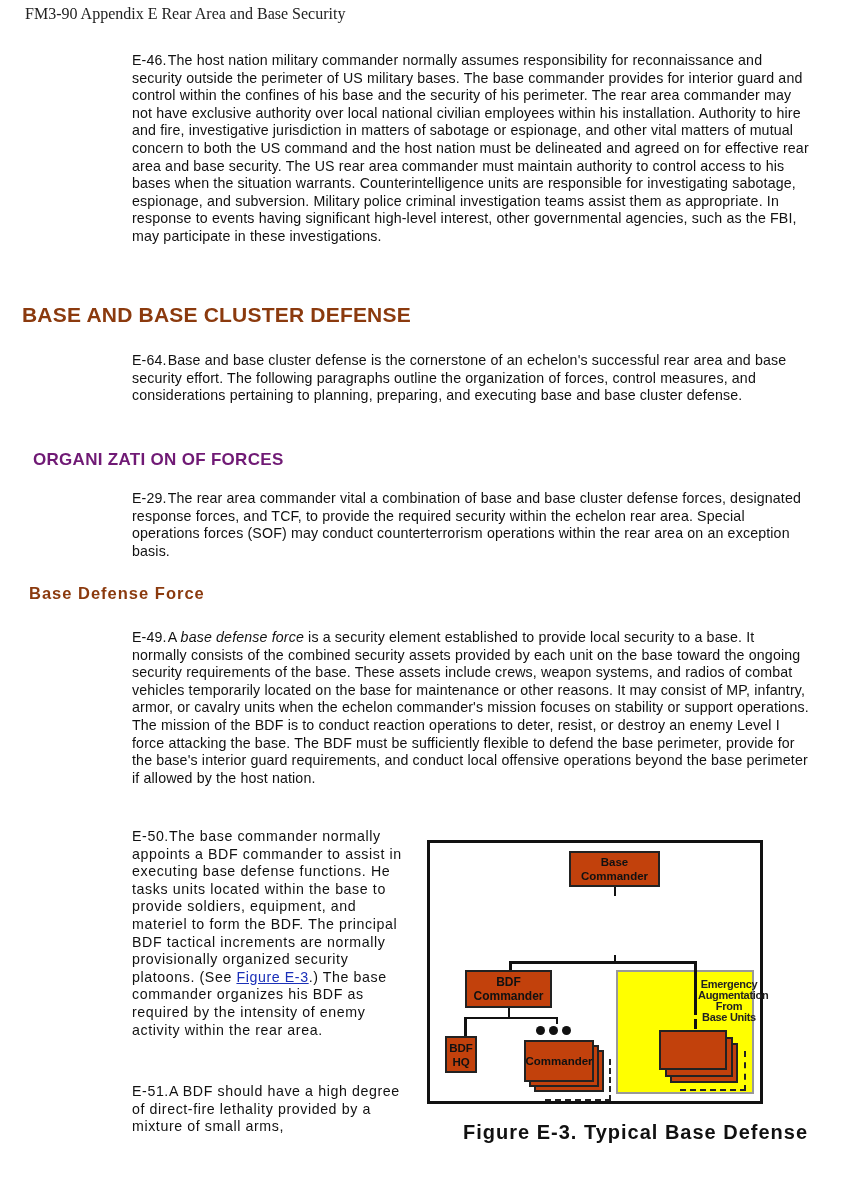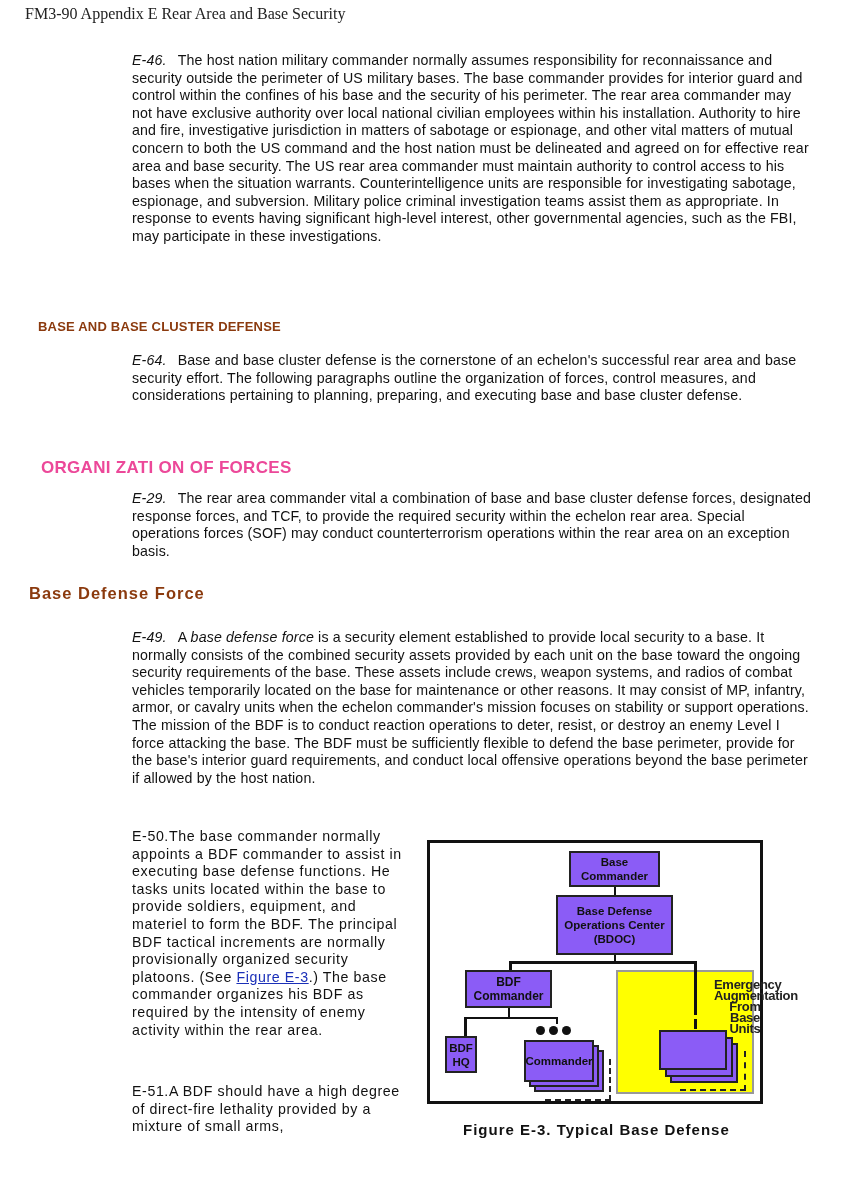--- a/index.html
+++ b/index.html
@@ -1,36 +1,36 @@
 <!DOCTYPE html>
 <html><head>
 <meta charset="utf-8">
 <style>
   html, body { margin: 0; padding: 0; background: #ffffff; }
   body { width: 846px; height: 1197px; position: relative; overflow: hidden; color: #111; }
   .running-head { position: absolute; left: 25px; top: 5px; font-family: "Liberation Serif", serif; font-size: 16px; color: #222; }
   .para { position: absolute; left: 132px; width: 680px; font-family: "Liberation Sans", sans-serif; font-size: 14.2px; line-height: 17.6px; letter-spacing: 0.15px; color: #111; margin: 0; }
-  .para .pnum { margin-right: 11px; font-style: italic; }
-  .h1 { position: absolute; left: 22px; font-family: "Liberation Sans", sans-serif; font-weight: bold; color: #8b3a0e; font-size: 13px; margin: 16px; letter-spacing: 0.2px; }
-  .h2 { position: absolute; left: 29px; font-family: "Liberation Sans", sans-serif; font-weight: bold; color: #ec4899; font-size: 17px; margin: 12px; letter-spacing: 0.3px; }
+  .para .pnum { margin-right: 1px; }
+  .h1 { position: absolute; left: 22px; font-family: "Liberation Sans", sans-serif; font-weight: bold; color: #8b3a0e; font-size: 21px; margin: 0; letter-spacing: 0.2px; }
+  .h2 { position: absolute; left: 29px; font-family: "Liberation Sans", sans-serif; font-weight: bold; color: #701a75; font-size: 17px; margin: 4px; letter-spacing: 0.3px; }
   .h3 { position: absolute; left: 29px; font-family: "Liberation Sans", sans-serif; font-weight: bold; color: #8b3a0e; font-size: 16.5px; margin: 0; letter-spacing: 1px; }
   .narrow { position: absolute; left: 132px; width: 280px; font-family: "Liberation Sans", sans-serif; font-size: 14.2px; line-height: 17.6px; letter-spacing: 0.6px; color: #111; margin: 0; }
   .narrow .pnum { margin-right: 0; }
   a.link { color: #1a2fb8; text-decoration: underline; }
   em { font-style: italic; }
 
   
   .figure { position: absolute; left: 427px; top: 840px; width: 336px; height: 264px; border: 3px solid #111; box-sizing: border-box; background: #fff; }
-  .box { position: absolute; background: #8b5cf6; border: 2px solid #222; box-sizing: border-box; font-family: "Liberation Sans", sans-serif; font-weight: bold; font-size: 11.5px; line-height: 14px; text-align: center; color: #111; display: flex; flex-direction: column; align-items: center; justify-content: center; }
+  .box { position: absolute; background: #c2410c; border: 2px solid #222; box-sizing: border-box; font-family: "Liberation Sans", sans-serif; font-weight: bold; font-size: 11.5px; line-height: 14px; text-align: center; color: #111; display: flex; flex-direction: column; align-items: center; justify-content: center; }
   .line { position: absolute; background: #111; }
   .yellow { position: absolute; background: #ffff00; border: 2px solid #999; box-sizing: border-box; }
-  .yellow-label { position: absolute; font-family: "Liberation Sans", sans-serif; font-weight: bold; font-size: 13px; line-height: 11px; text-align: center; color: #222; letter-spacing: -0.3px; padding-left: 16px; }
+  .yellow-label { position: absolute; font-family: "Liberation Sans", sans-serif; font-weight: bold; font-size: 11px; line-height: 11px; text-align: center; color: #222; letter-spacing: -0.3px; }
   .dashed { position: absolute; border-right: 2px dashed #222; border-bottom: 2px dashed #222; box-sizing: border-box; }
   .dot { position: absolute; width: 9px; height: 9px; border-radius: 50%; background: #111; }
-  .caption { position: absolute; left: 463px; top: 1121px; font-family: "Liberation Sans", sans-serif; font-weight: bold; font-size: 15px; letter-spacing: 1px; color: #111; }
+  .caption { position: absolute; left: 463px; top: 1121px; font-family: "Liberation Sans", sans-serif; font-weight: bold; font-size: 20px; letter-spacing: 1px; color: #111; }
 </style>
 </head>
 <body>
 
 <div class="running-head">FM3-90 Appendix E Rear Area and Base Security</div>
 
 <p class="para" style="top:52px;">
   <span class="pnum">E-46.</span><span>The host nation military commander normally assumes responsibility for reconnaissance and security outside the perimeter of US military bases. The base commander provides for interior guard and control within the confines of his base and the security of his perimeter. The rear area commander may not have exclusive authority over local national civilian employees within his installation. Authority to hire and fire, investigative jurisdiction in matters of sabotage or espionage, and other vital matters of mutual concern to both the US command and the host nation must be delineated and agreed on for effective rear area and base security. The US rear area commander must maintain authority to control access to his bases when the situation warrants. Counterintelligence units are responsible for investigating sabotage, espionage, and subversion. Military police criminal investigation teams assist them as appropriate. In response to events having significant high-level interest, other governmental agencies, such as the FBI, may participate in these investigations.</span>
 </p>
 
@@ -69,25 +69,20 @@
     <div>From</div>
     <div>Base Units</div>
   </div>
 
   <div class="box" style="left:139px; top:8px; width:91px; height:36px;">
     <div>Base</div>
     <div>Commander</div>
   </div>
   <div class="line" style="left:184px; top:44px; width:2px; height:9px;"></div>
 
-  <div class="box" style="left:126px; top:52px; width:117px; height:60px;">
-    <div>Base Defense</div>
-    <div>Operations Center</div>
-    <div>(BDOC)</div>
-  </div>
   <div class="line" style="left:184px; top:112px; width:2px; height:8px;"></div>
   <div class="line" style="left:79px; top:118px; width:187px; height:3px;"></div>
   <div class="line" style="left:79px; top:118px; width:3px; height:10px;"></div>
   <div class="line" style="left:264px; top:118px; width:3px; height:54px;"></div>
   <div class="line" style="left:264px; top:176px; width:3px; height:10px;"></div>
 
   <div class="box" style="left:35px; top:127px; width:87px; height:38px; font-size:12px;">
     <div>BDF</div>
     <div>Commander</div>
   </div>

